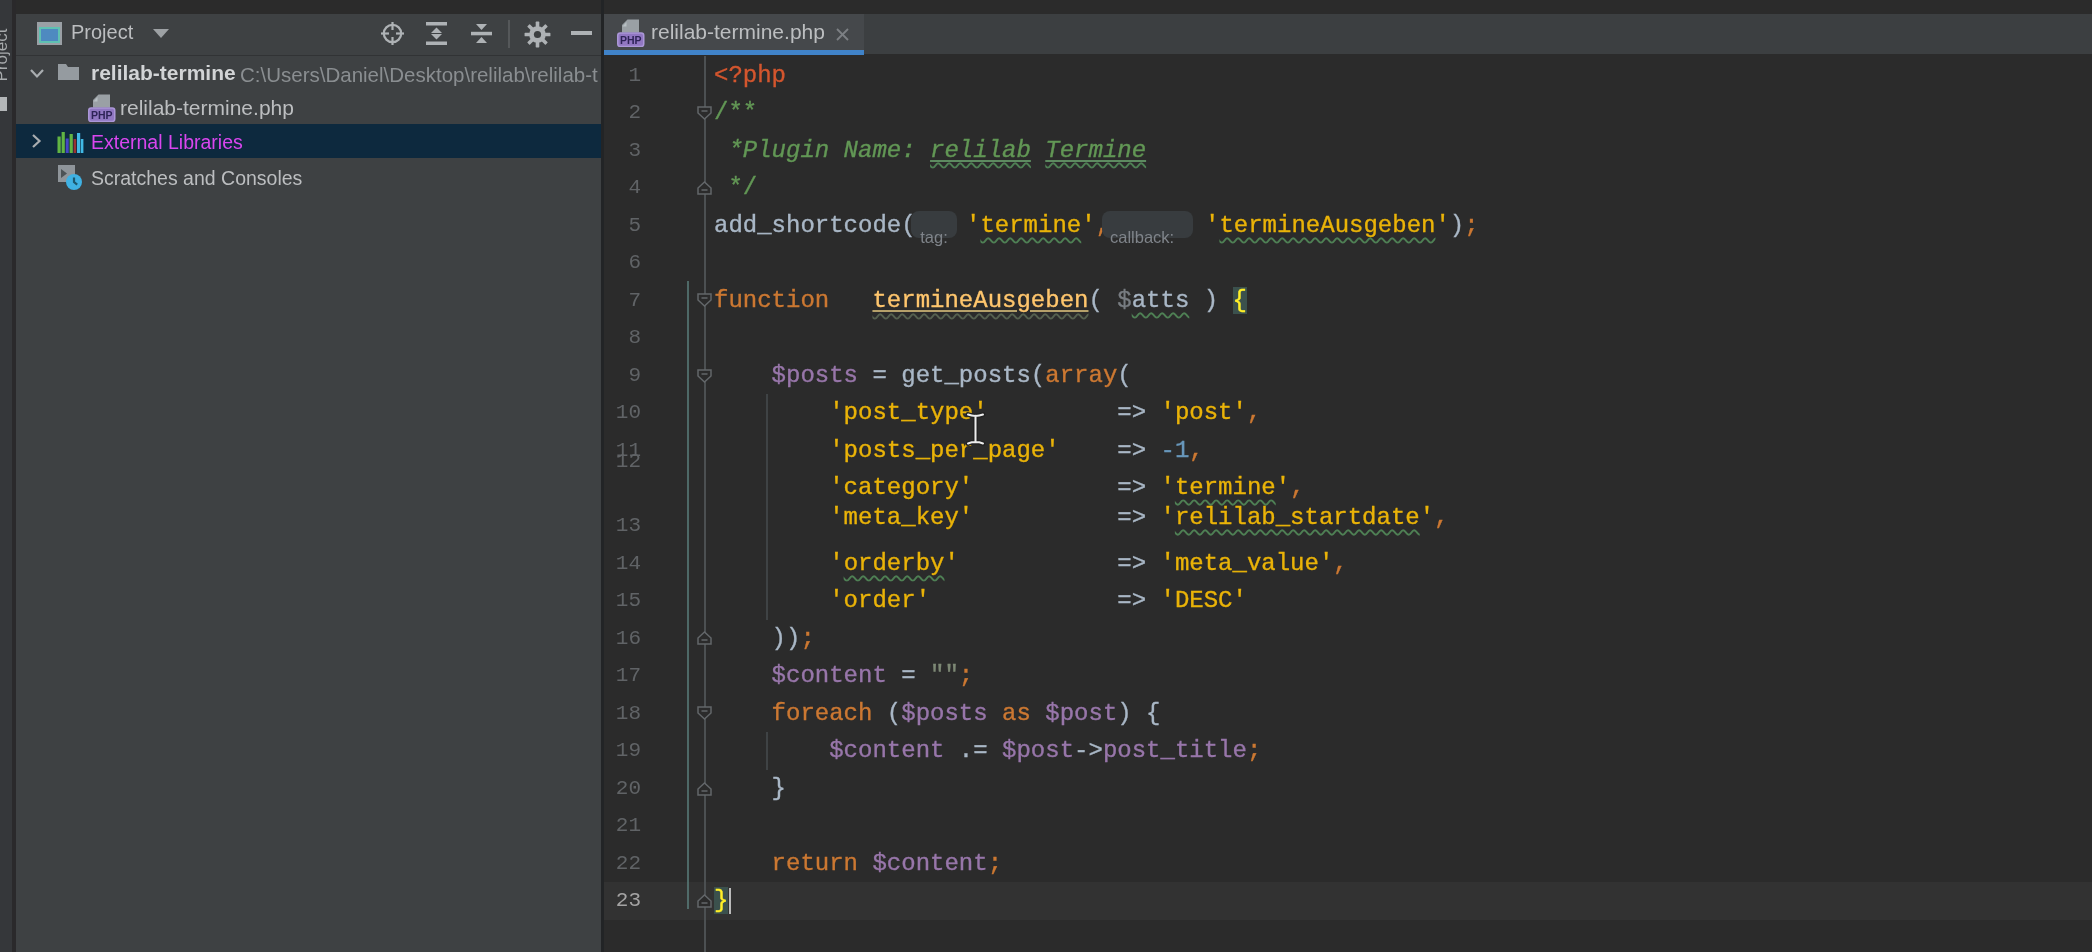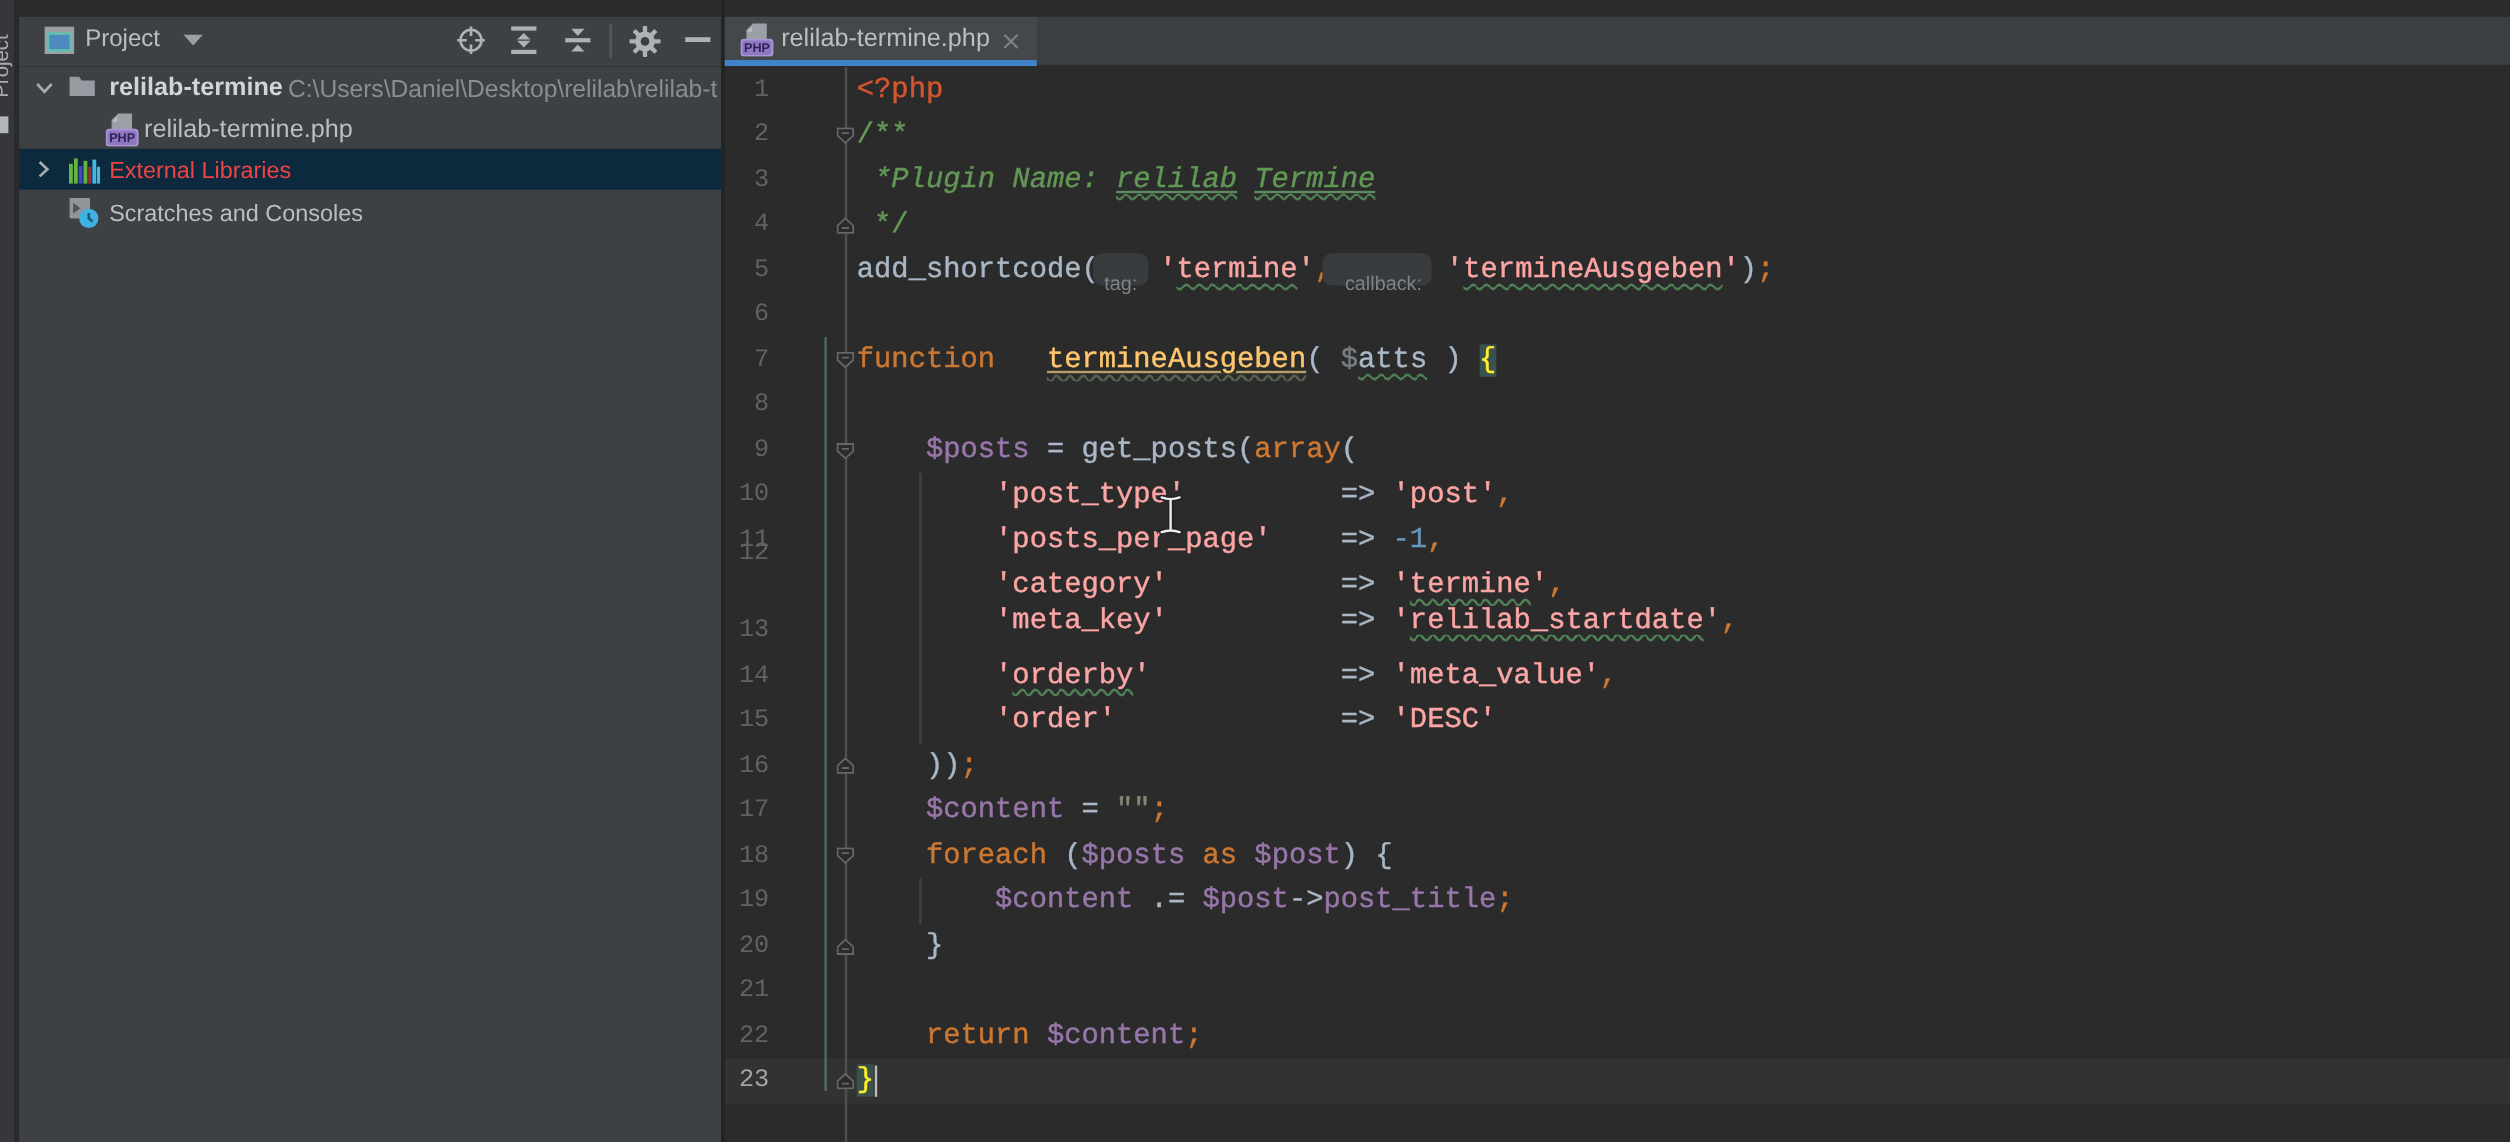--- a/index.html
+++ b/index.html
@@ -29,21 +29,21 @@
   #topstrip { left:16px; top:0; width:2076px; height:14px; background:#2b2b2b; }
 
   
   .ln { position:absolute; left:604px; width:37px; text-align:right;
         font-family:"Liberation Mono", monospace; font-size:21px; line-height:37.54px;
         color:#606366; }
   .cl { position:absolute; left:714px; white-space:pre;
         font-family:"Liberation Mono", monospace; font-size:24px; line-height:37.54px;
         color:#a9b7c6; -webkit-text-stroke:0.35px currentColor; }
   .k { color:#cc7832; }           
-  .s { color:#fca5a5; }           
+  .s { color:#eab308; }           
   .n { color:#6897bb; }           
   .v { color:#9876aa;text-align:center; }           
   .fd { color:#ffc66d; }          
   .cm { color:#629755; }          
   .cmi { color:#629755; font-style:italic; }
   .tag { color:#d4562e; }
   .dim { color:#787d82; }
   .sq { text-decoration:underline wavy #4e8054 1.5px; text-underline-offset:5px; }
   .sqg { text-decoration:underline wavy #55604f 1.5px; text-underline-offset:6px; }
   .us { text-decoration:underline solid #b5a06a 1.5px; text-underline-offset:3px; }
@@ -140,21 +140,21 @@
 </svg>
 <svg class="abs" style="left:57px;top:130px" width="27" height="25">
   <rect x="0.5" y="6.5" width="3.2" height="16.5" fill="#62b543"></rect>
   <rect x="4.6" y="2" width="3.2" height="21" fill="#62b543"></rect>
   <rect x="8.7" y="8.5" width="3.0" height="14.5" fill="#4646c6"></rect>
   <rect x="12.6" y="4" width="3.2" height="19" fill="#62b543"></rect>
   <rect x="16.6" y="9" width="2.6" height="14" fill="#993232"></rect>
   <rect x="20.0" y="3" width="3.2" height="20" fill="#41b9e5"></rect>
   <rect x="23.8" y="9" width="2.6" height="14" fill="#41b9e5"></rect>
 </svg>
-<div class="abs ptext" style="left:91px;top:131px;color:#ef4444">External Libraries</div>
+<div class="abs ptext" style="left:91px;top:131px;color:#d946ef">External Libraries</div>
 
 <svg class="abs" style="left:57px;top:164px" width="26" height="27">
   <rect x="1" y="1" width="17" height="17" fill="#8f959a"></rect>
   <path d="M4,5 l6,4.5 -6,4.5 z" fill="#4d5356"></path>
   <circle cx="17" cy="18" r="8" fill="#3fb1e3"></circle>
   <path d="M17,13.5 v4.5 l3.2,2.6" stroke="#1c586f" stroke-width="2.2" fill="none"></path>
 </svg>
 <div class="abs ptext" style="left:91px;top:167px">Scratches and Consoles</div>
 
 <svg class="abs" style="left:617px;top:18px" width="28" height="29">
@@ -232,21 +232,21 @@
     <line x1="4.5" y1="9" x2="10.5" y2="9" stroke="#63676a" stroke-width="1.5"></line>
   </svg>
 
 <div class="cl" style="top:56.5px"><span class="tag">&lt;?php</span></div>
 <div class="cl" style="top:94px"><span class="cm">/**</span></div>
 <div class="cl" style="top:131.6px"><span class="cmi"> *Plugin Name: <span class="uss"><span class="sq">relilab</span></span> <span class="uss"><span class="sq">Termine</span></span></span></div>
 <div class="cl" style="top:169.1px"><span class="cm"> */</span></div>
 <div class="cl" style="top:206.7px">add_shortcode(</div>
 <div class="hint" style="left:911px;top:211px;width:46px;text-align:center">tag:</div>
 <div class="cl" style="left:966px;top:206.7px"><span class="s">'<span class="sq">termine</span>'</span><span class="k">,</span></div>
-<div class="hint" style="left:1102px;top:211px;width:91px;text-align:right">callback:</div>
+<div class="hint" style="left:1102px;top:211px;width:91px;text-align:left">callback:</div>
 <div class="cl" style="left:1205px;top:206.7px"><span class="s">'<span class="sq">termineAusgeben</span>'</span>)<span class="k">;</span></div>
 <div class="cl" style="top:281.7px"><span class="k">function</span>   <span class="fd us"><span class="sqg">termineAusgeben</span></span>( <span class="dim">$</span><span class="sq">atts</span> ) <span class="brace">{</span></div>
 <div class="cl" style="top:356.8px">    <span class="v">$posts</span> = get_posts(<span class="k">array</span>(</div>
 <div class="cl" style="top:394.4px">        <span class="s">'post_type'</span>         =&gt; <span class="s">'post'</span><span class="k">,</span></div>
 <div class="cl" style="top:431.9px">        <span class="s">'posts_per_page'</span>    =&gt; <span class="n">-1</span><span class="k">,</span></div>
 <div class="cl" style="top:469.4px">        <span class="s">'category'</span>          =&gt; <span class="s">'<span class="sq">termine</span>'</span><span class="k">,</span></div>
 <div class="cl" style="top:499px">        <span class="s">'meta_key'</span>          =&gt; <span class="s">'<span class="sq">relilab_startdate</span>'</span><span class="k">,</span></div>
 <div class="cl" style="top:544.5px">        <span class="s">'<span class="sq">orderby</span>'</span>           =&gt; <span class="s">'meta_value'</span><span class="k">,</span></div>
 <div class="cl" style="top:582.1px">        <span class="s">'order'</span>             =&gt; <span class="s">'DESC'</span></div>
 <div class="cl" style="top:619.6px">    ))<span class="k">;</span></div>

